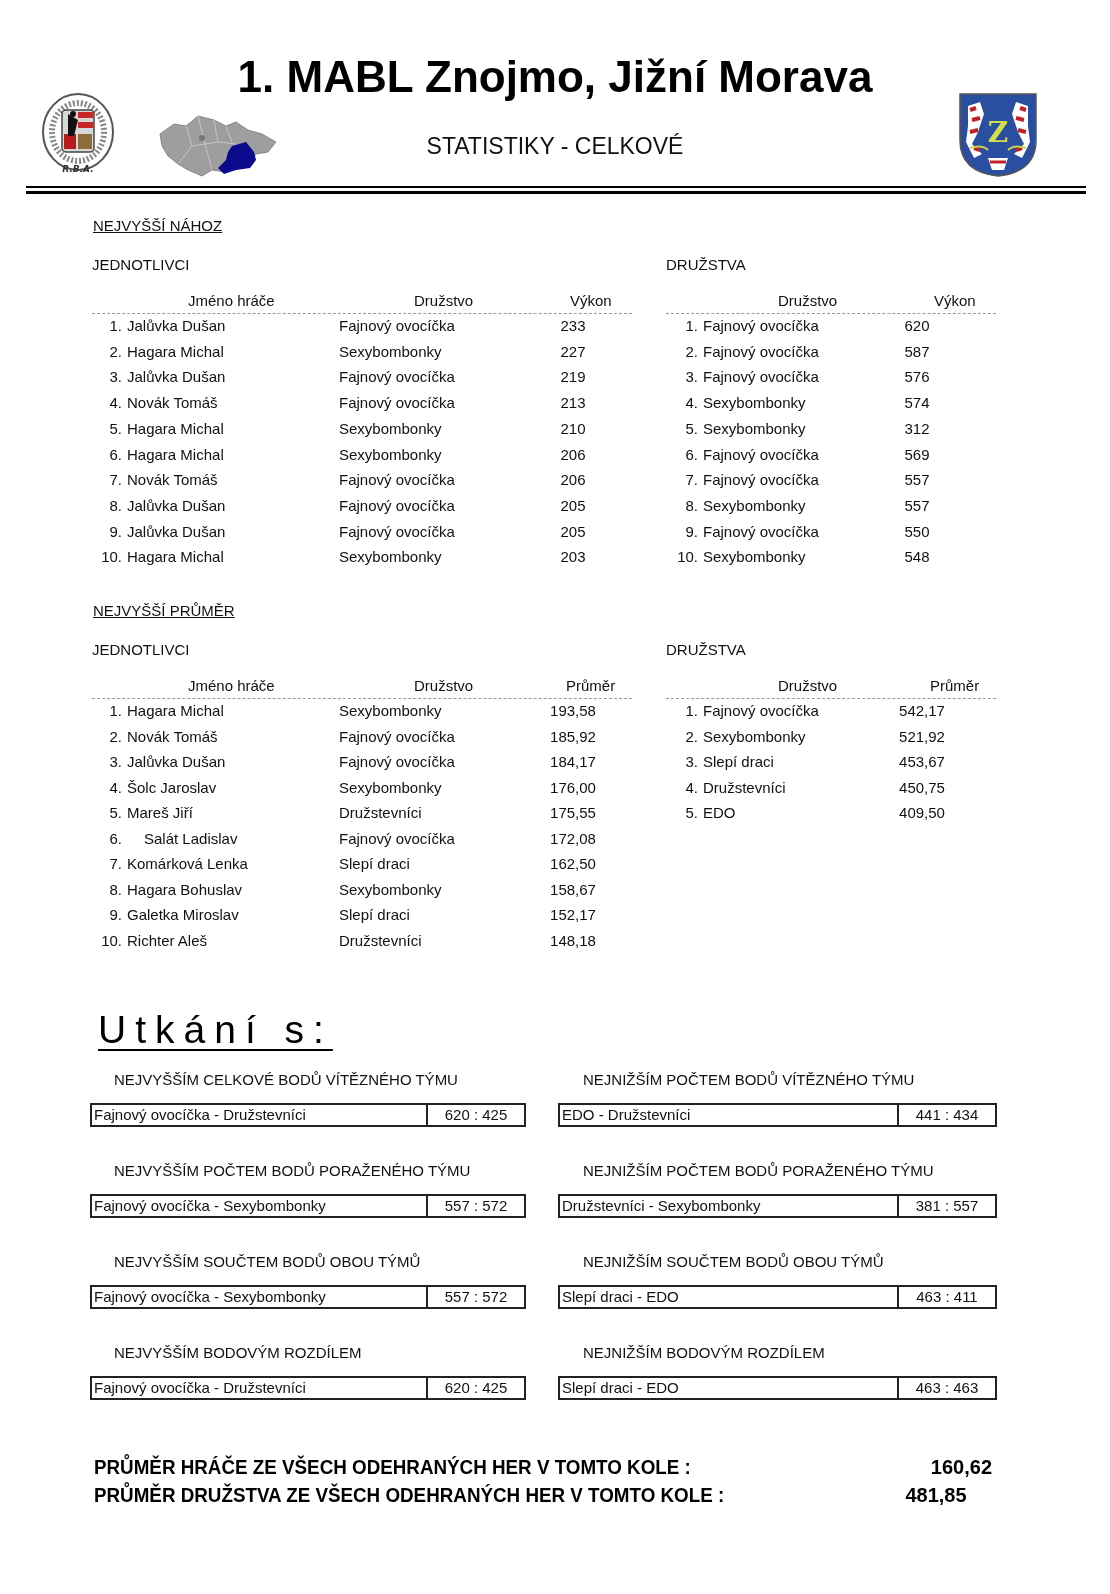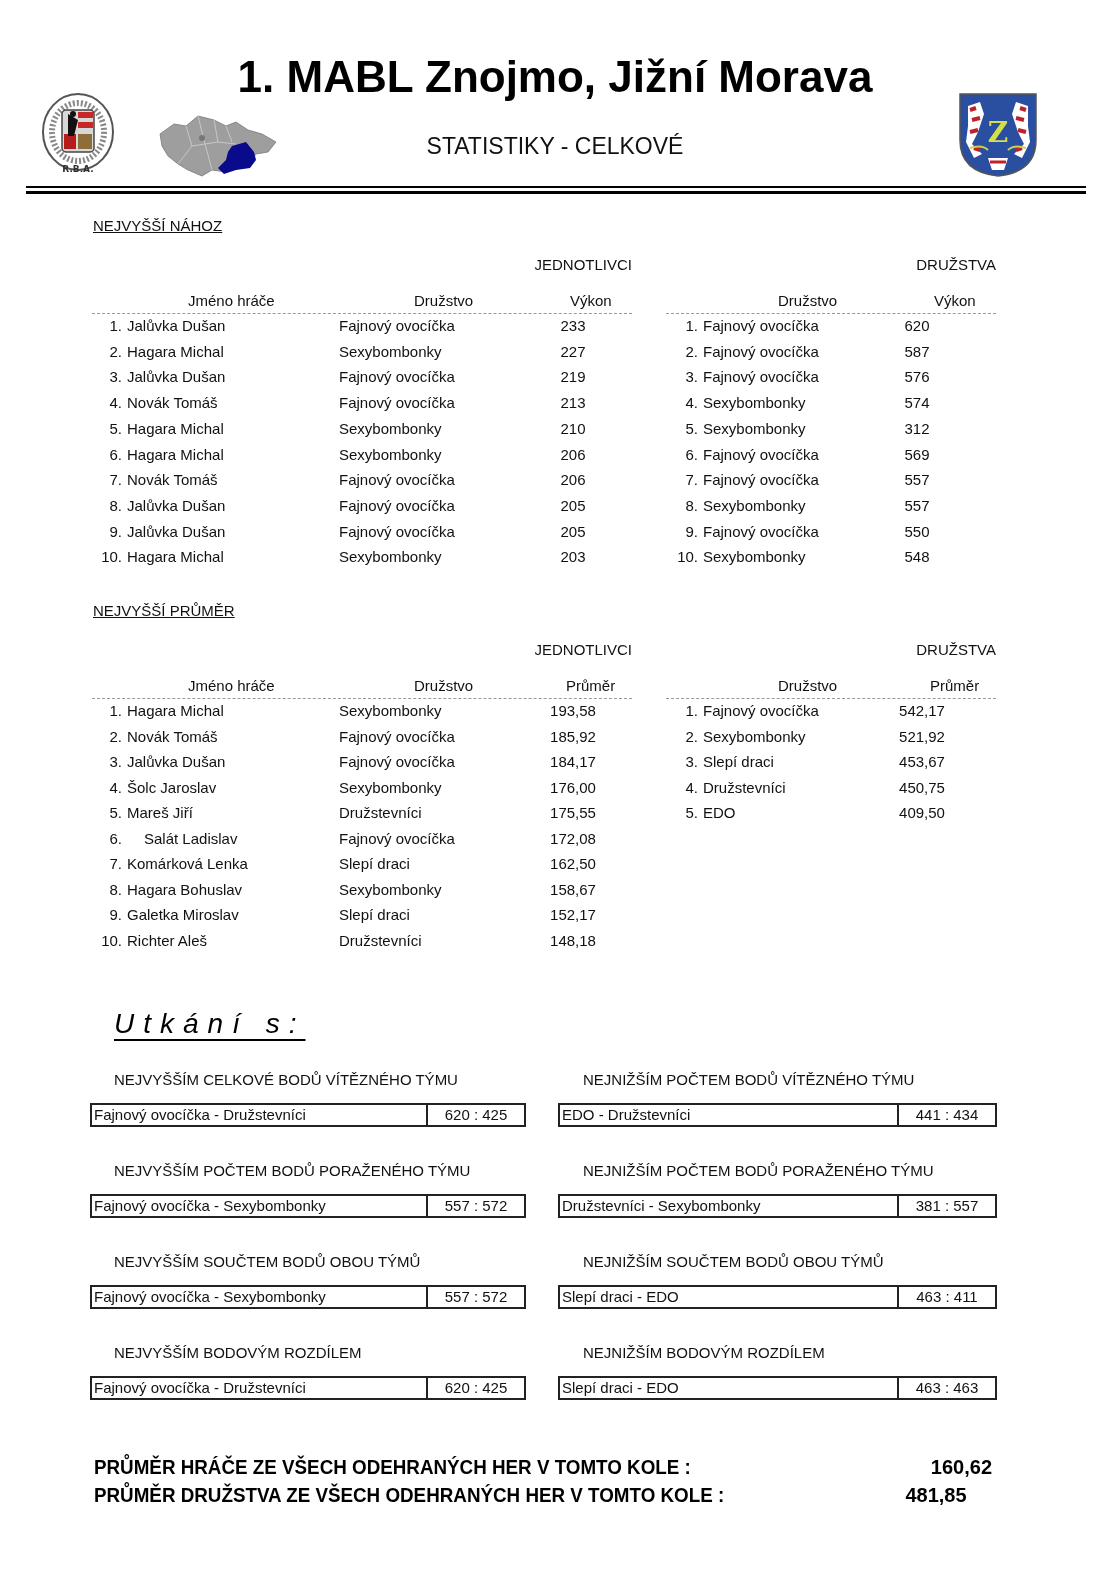--- a/index.html
+++ b/index.html
@@ -1,36 +1,36 @@
 <!DOCTYPE html>
 <html><head>
 <meta charset="utf-8">
 <style>
   html, body { margin: 0; padding: 0; background: #ffffff; }
   body { width: 1110px; height: 1594px; position: relative; font-family: "Liberation Sans", sans-serif; color: #111; overflow: hidden; }
   .abs { position: absolute; }
   .title { left: 0; width: 1110px; top: 52px; text-align: center; font-size: 44px; font-weight: bold; color: #000; }
   .subtitle { left: 0; width: 1110px; top: 133px; text-align: center; font-size: 23px; color: #111; }
-  .logo-rba { left: 40px; top: 92px; width: 76px; height: 86px; }
+  .logo-rba { left: 40px; top: 92px; width: 76px; height: 86px; font-style: italic; }
   .logo-map { left: 156px; top: 112px; width: 124px; height: 68px; }
   .logo-coat { left: 958px; top: 92px; width: 80px; height: 86px; }
   .rule1 { left: 26px; top: 186px; width: 1060px; height: 2px; background: #000; }
   .rule2 { left: 26px; top: 191px; width: 1060px; height: 3px; background: #000; }
 
   .sec-label { font-size: 15px; text-decoration: underline; color: #111; }
-  .group-title { font-size: 15px; color: #111; text-align: right; }
+  .group-title { font-size: 15px; color: #111; text-align: left; }
   .tbl-head { font-size: 15px; color: #111; }
   .dotline { height: 0; border-top: 1px dashed #999; }
   .row { position: absolute; font-size: 15px; color: #111; height: 22px; line-height: 22px; }
   .rank { position: absolute; width: 28px; text-align: right; }
   .c-name { position: absolute; }
   .c-team { position: absolute; }
   .c-val { position: absolute; text-align: center; }
 
-  .utk { left: 114px; top: 1008px; font-size: 28px; font-style: italic; letter-spacing: 9px; text-decoration: underline; text-decoration-thickness: 2px; text-underline-offset: 6px; color: #000; }
+  .utk { left: 98px; top: 1008px; font-size: 39px; letter-spacing: 9px; text-decoration: underline; text-decoration-thickness: 2px; text-underline-offset: 6px; color: #000; }
   .stat-label { font-size: 15px; color: #111; }
   .stat-box { border: 2px solid #222; height: 24px; display: flex; font-size: 15px; color: #111; box-sizing: border-box; }
   .stat-box .match { flex: 1; padding-left: 2px; line-height: 20px; border-right: 2px solid #222; white-space: nowrap; overflow: hidden; }
   .stat-box .score { width: 96px; text-align: center; line-height: 20px; }
   .summary { font-size: 20px; font-weight: bold; color: #000; transform: scaleX(0.94); transform-origin: left; }
   .summary-val { font-size: 20px; font-weight: bold; color: #000; text-align: right; }
 </style>
 </head>
 <body>
 

